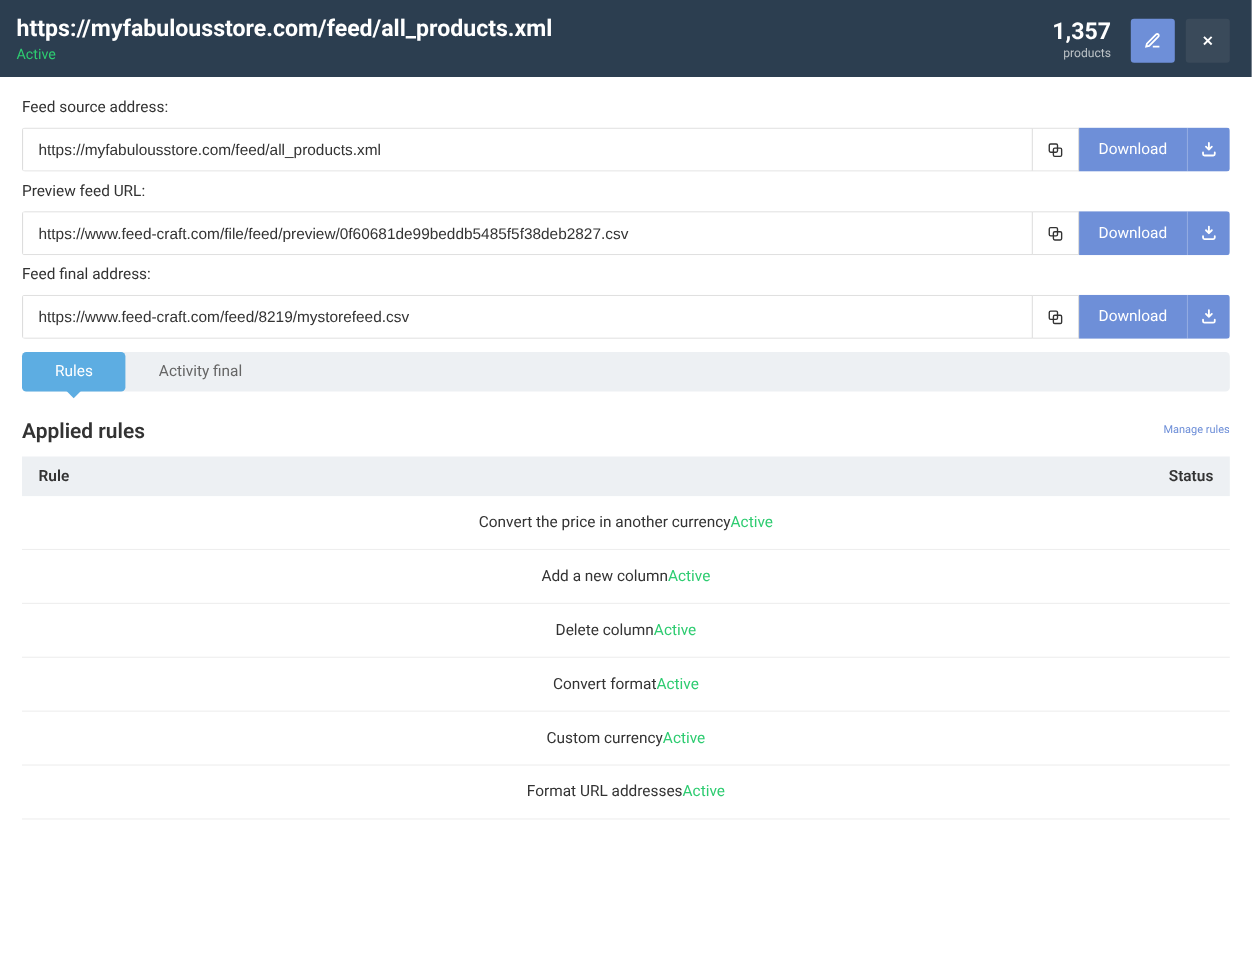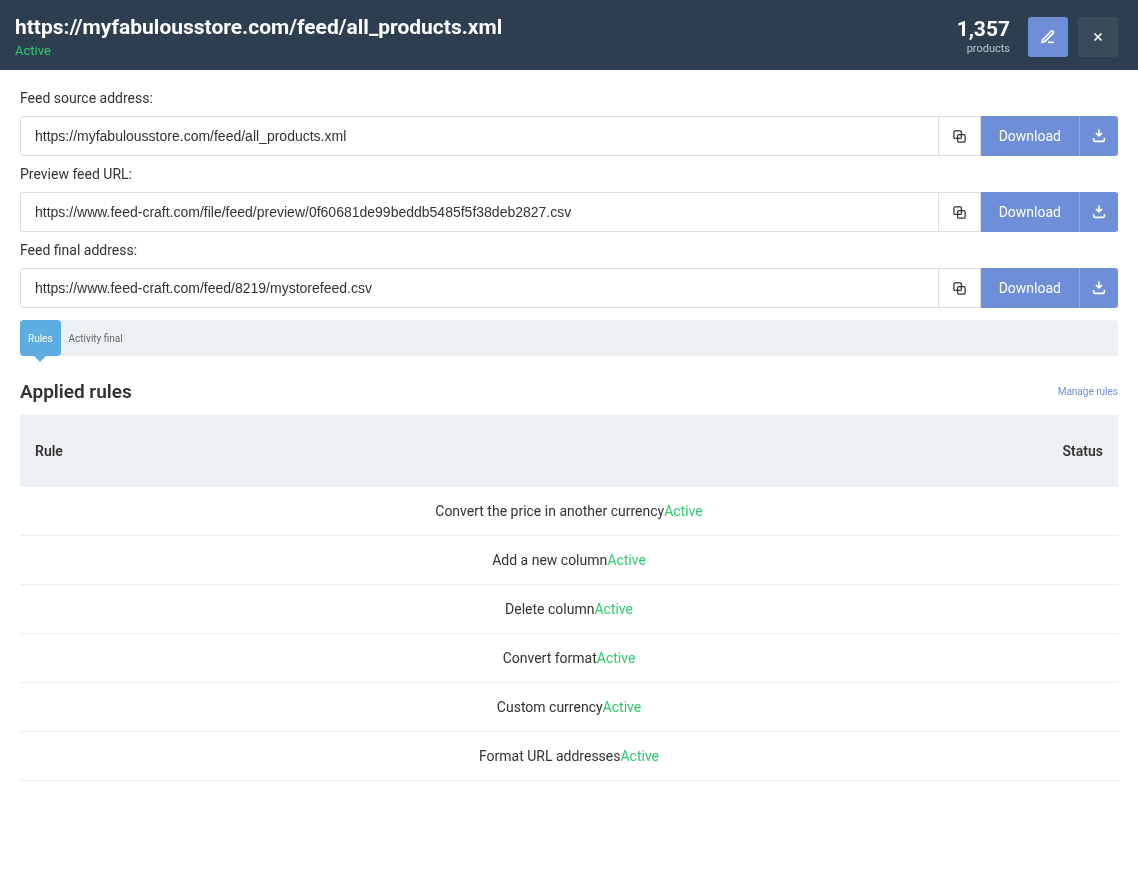--- a/index.html
+++ b/index.html
@@ -113,24 +113,24 @@
 }
 .tabs {
   display: flex;
   background: #edf0f3;
   margin-top: 12px;
   height: 36px;
   align-items: stretch;
   border-radius: 4px;
 }
 .tab {
-  padding: 0 8px;
-  display: flex;
-  align-items: center;
-  font-size: 10px;
+  padding: 0 30px;
+  display: flex;
+  align-items: center;
+  font-size: 14px;
   color: #666;
   cursor: pointer;
   position: relative;
   text-align: right;
 }
 .tab.active {
   background: #5dade2;
   color: #fff;
   border-radius: 4px;
 }
@@ -159,21 +159,21 @@
 .manage-link {
   color: #6e8fd8;
   font-size: 10px;
   cursor: pointer;
   text-align: center;
 }
 .table-head {
   background: #edf0f3;
   display: flex;
   justify-content: space-between;
-  padding: 28px 15px;
+  padding: 10px 15px;
   font-weight: 600;
   font-size: 14px;
 }
 .rule-row {
   display: flex;
   justify-content: center;
   padding: 16px 15px;
   border-bottom: 1px solid #eee;
   font-size: 14px;
 }

